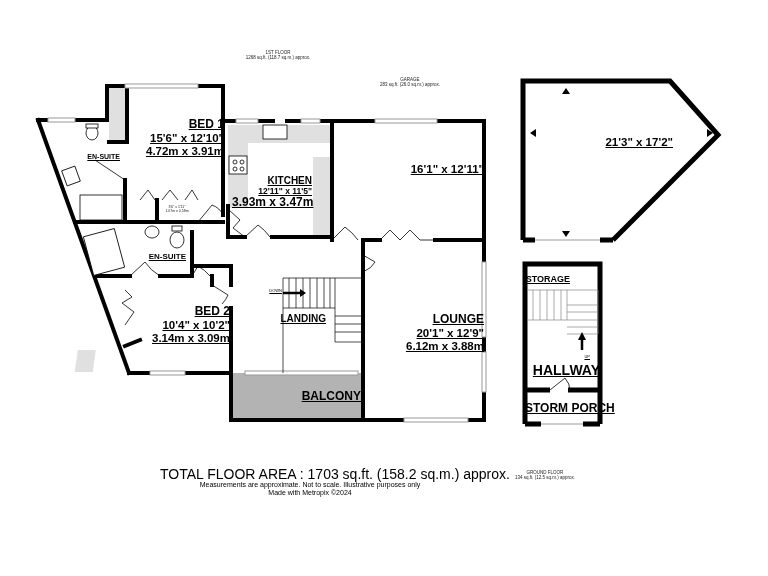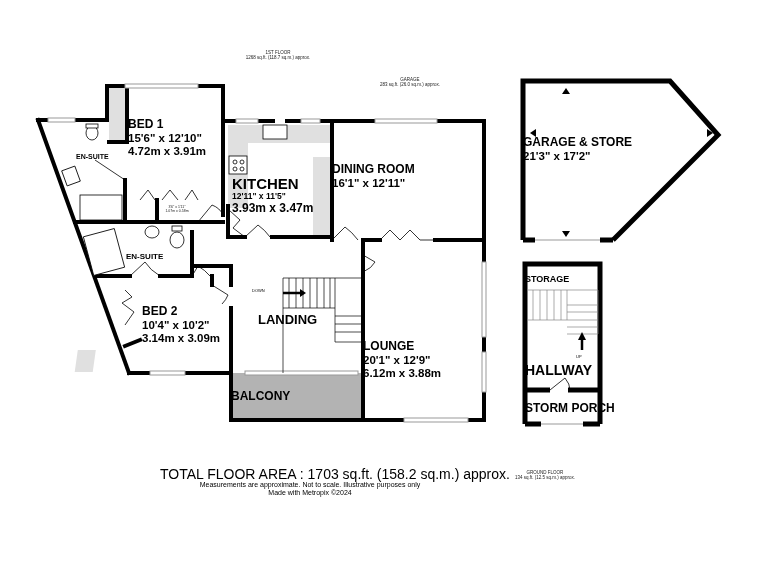--- a/index.html
+++ b/index.html
@@ -1,19 +1,19 @@
 <!DOCTYPE html>
 <html><head>
 <meta charset="utf-8">
 <style>
   html, body { margin: 0; padding: 0; background: #ffffff; }
   body { width: 768px; height: 576px; position: relative; overflow: hidden;
          font-family: "Liberation Sans", "DejaVu Sans", sans-serif; color: #000; }
   #plan { position: absolute; left: 0; top: 0; width: 768px; height: 576px; }
-  .lbl { position: absolute; text-align: left; font-weight: bold; line-height: 1.15; white-space: nowrap; }
+  .lbl { position: absolute; text-align: right; font-weight: bold; line-height: 1.15; white-space: nowrap; text-decoration: underline; }
   .lbl .t { font-size: 12px; display: block; }
   .lbl .d { font-size: 11.5px; display: block; }
   .tiny { position: absolute; text-align: center; font-size: 4.5px; line-height: 1.2; white-space: nowrap; color: #222; }
   .foot { position: absolute; text-align: center; white-space: nowrap; }
 </style>
 </head>
 <body>
 
 <svg id="plan" viewBox="0 0 768 576" xmlns="http://www.w3.org/2000/svg">
 
@@ -173,53 +173,51 @@
   <span class="d">4.72m  x 3.91m</span>
 </div>
 <div class="lbl" style="left:76px; top:153px; width:44px;">
   <span class="t" style="font-size:7px">EN-SUITE</span>
 </div>
 <div class="tiny" style="left:157px; top:205px; width:40px; font-size:3.5px;">
   <span>3'6" x 1'11"</span><br>
   <span>1.07m x 0.58m</span>
 </div>
 <div class="lbl" style="left:232px; top:175px; width:80px;">
-  <span class="t" style="font-size:15px">KITCHEN</span>
+  <span class="t" style="font-size:10px">KITCHEN</span>
   <span class="d" style="font-size:8.5px">12'11"  x 11'5"</span>
   <span class="d" style="font-size:12px">3.93m  x 3.47m</span>
 </div>
 <div class="lbl" style="left:332px; top:163px; width:152px;">
-  <span class="t">DINING ROOM</span>
   <span class="d">16'1"  x 12'11"</span>
 </div>
 <div class="lbl" style="left:126px; top:252px; width:60px;">
   <span class="t" style="font-size:8px">EN-SUITE</span>
 </div>
 <div class="lbl" style="left:142px; top:305px; width:88px;">
   <span class="t">BED 2</span>
   <span class="d">10'4"  x 10'2"</span>
   <span class="d">3.14m  x 3.09m</span>
 </div>
 <div class="lbl" style="left:252px; top:289px; width:30px; font-size:4px; font-weight:normal;">DOWN</div>
 <div class="lbl" style="left:258px; top:313px; width:68px;">
-  <span class="t" style="font-size:13px">LANDING</span>
-</div>
-<div class="lbl" style="left:363px; top:313px; width:121px;margin-top:27px;">
+  <span class="t" style="font-size:10px">LANDING</span>
+</div>
+<div class="lbl" style="left:363px; top:313px; width:121px;">
   <span class="t">LOUNGE</span>
   <span class="d">20'1"  x 12'9"</span>
   <span class="d">6.12m  x 3.88m</span>
 </div>
 <div class="lbl" style="left:231px; top:390px; width:130px;">
   <span class="t">BALCONY</span>
 </div>
 <div class="lbl" style="left:523px; top:136px; width:150px;">
-  <span class="t">GARAGE &amp; STORE</span>
   <span class="d">21'3"  x 17'2"</span>
 </div>
-<div class="lbl" style="left:525px; top:274px; width:75px;">
+<div class="lbl" style="left:495px; top:274px; width:75px;">
   <span class="t" style="font-size:9px">STORAGE</span>
 </div>
 <div class="lbl" style="left:576px; top:355px; width:14px; font-size:4px; font-weight:normal;">UP</div>
 <div class="lbl" style="left:525px; top:362px; width:75px;">
   <span class="t" style="font-size:14px">HALLWAY</span>
 </div>
 <div class="lbl" style="left:525px; top:402px; width:75px;">
   <span class="t" style="font-size:12px">STORM PORCH</span>
 </div>
 

